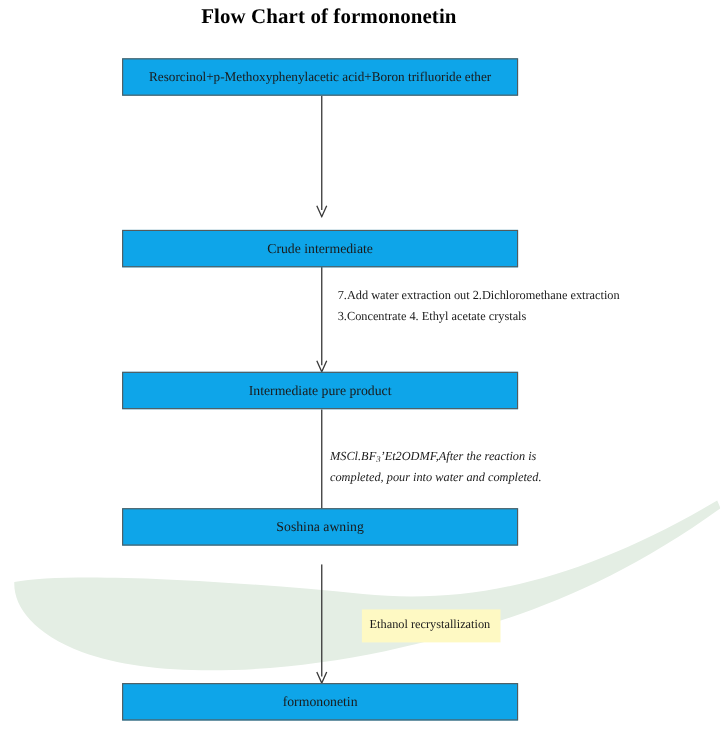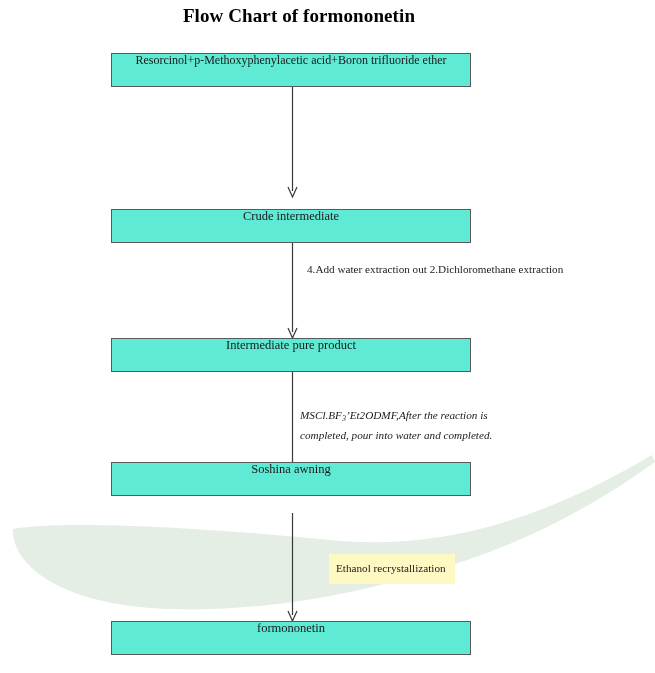--- a/index.html
+++ b/index.html
@@ -46,22 +46,23 @@
   }
 
   
   .node-box {
     position: absolute;
     left: 111px;
     width: 360px;
     height: 34px;
     box-sizing: border-box;
     border: 1px solid #555a5a;
-    background: #5eead4;
+    background: #0ea5e9;
     display: flex;
+    align-items: center;
     justify-content: center;
     z-index: 3;
     font-family: Liberation Serif, serif;
   }
   .node-label {
     font-size: 12.5px;
     color: #1a1a1a;
     line-height: 1;
     white-space: nowrap;
   }
@@ -137,21 +138,22 @@
   <svg class="connector" id="connector-0" viewBox="0 0 15 111" preserveAspectRatio="none" xmlns="http://www.w3.org/2000/svg">
     <line x1="7.5" y1="0" x2="7.5" y2="104" stroke="#3a3a3a" stroke-width="1.2"></line>
     <polyline points="3,100 7.5,110 12,100" fill="none" stroke="#3a3a3a" stroke-width="1.2"></polyline>
   </svg>
 
   <div class="node-box" id="node-1">
     <span class="node-label">Crude intermediate</span>
   </div>
 
   <div class="annotation" id="annotation-0">
-    <span class="line">4.Add water extraction out 2.Dichloromethane extraction</span>
+    <span class="line">7.Add water extraction out 2.Dichloromethane extraction</span>
+    <span class="line">3.Concentrate 4. Ethyl acetate crystals</span>
   </div>
 
   <svg class="connector" id="connector-1" viewBox="0 0 15 108" preserveAspectRatio="none" xmlns="http://www.w3.org/2000/svg">
     <line x1="7.5" y1="0" x2="7.5" y2="101" stroke="#3a3a3a" stroke-width="1.2"></line>
     <polyline points="3,97 7.5,107 12,97" fill="none" stroke="#3a3a3a" stroke-width="1.2"></polyline>
   </svg>
 
   <div class="node-box" id="node-2">
     <span class="node-label">Intermediate pure product</span>
   </div>

